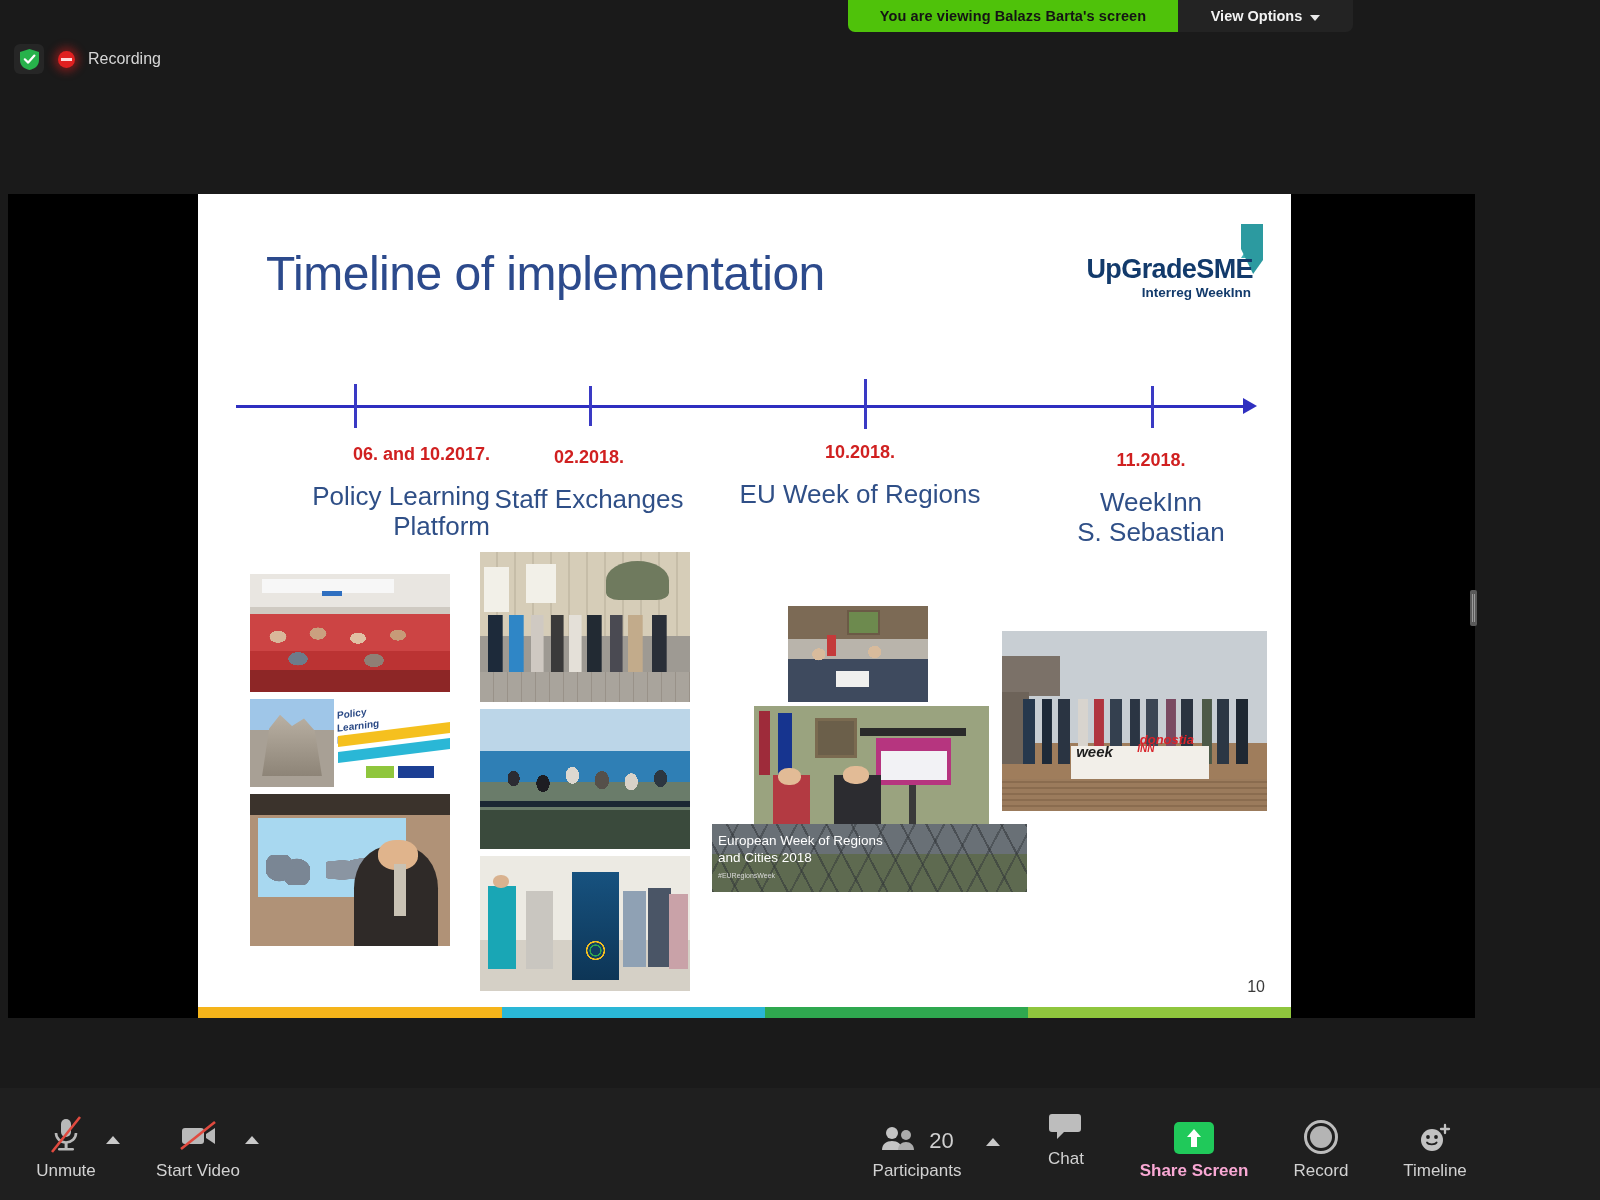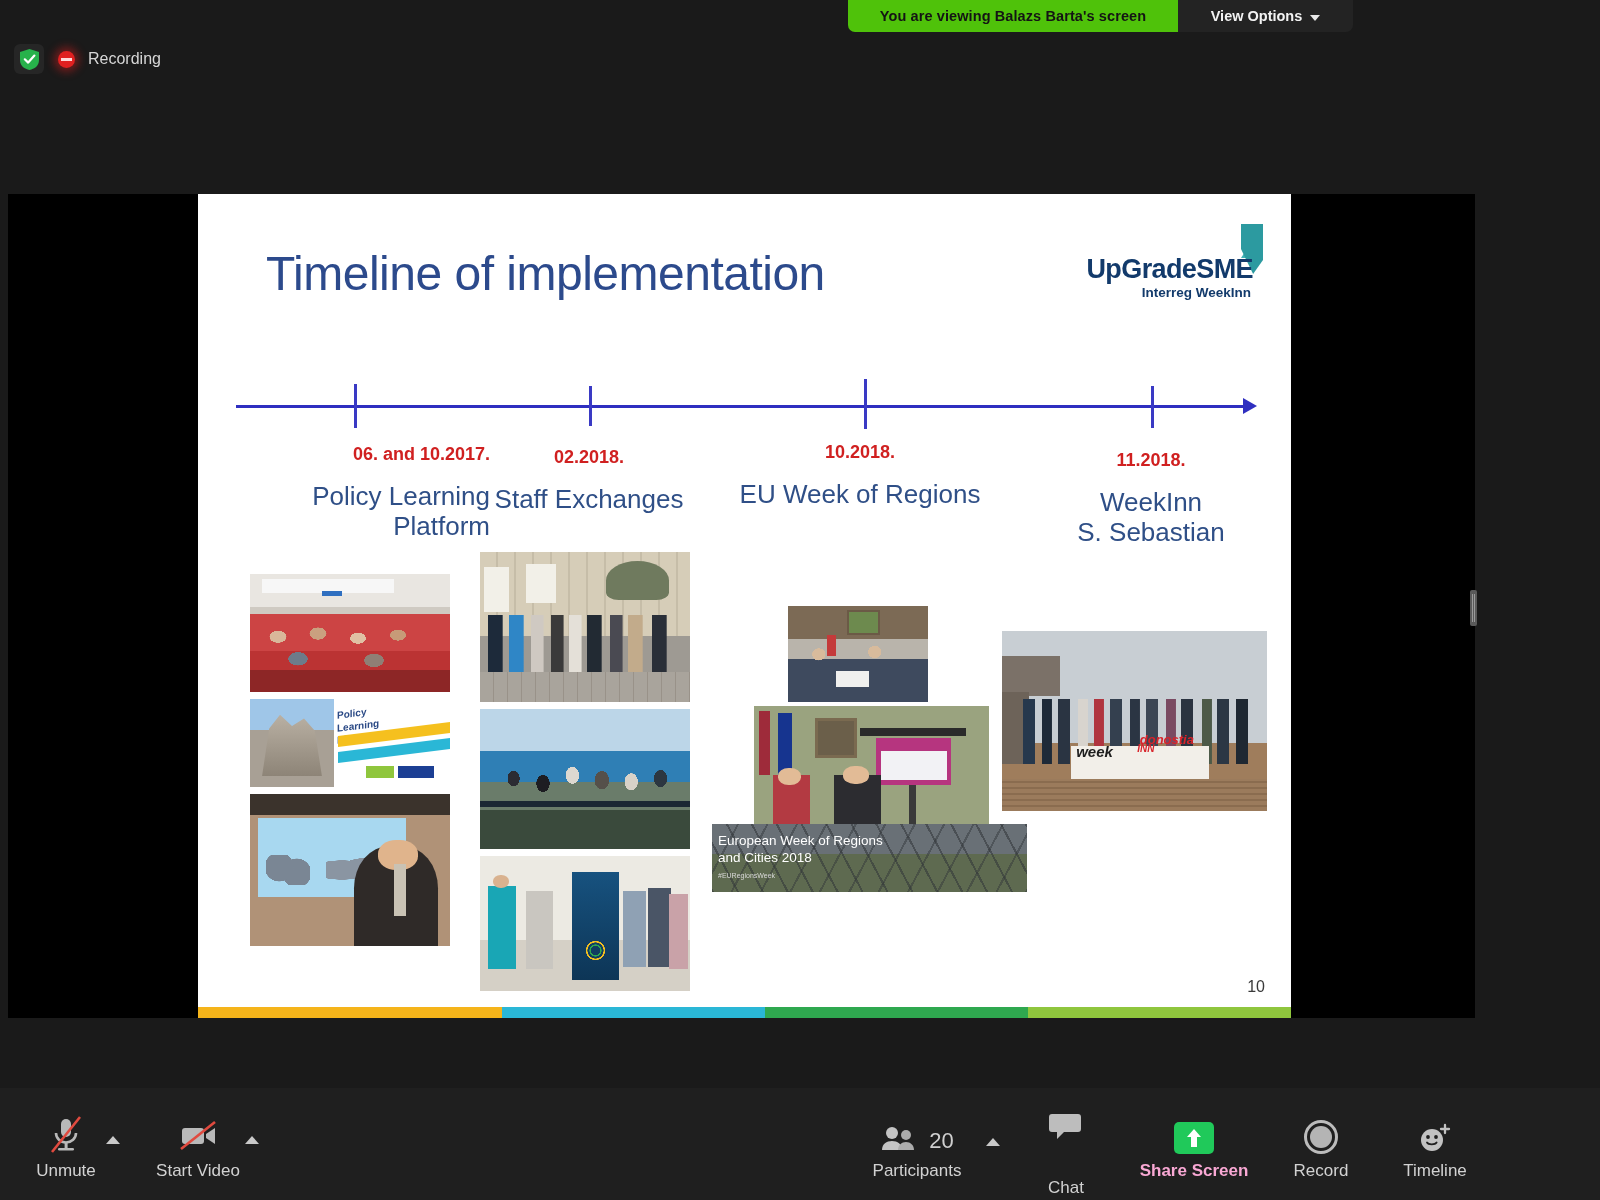--- a/index.html
+++ b/index.html
@@ -402,21 +402,21 @@
           <path d="M2 26c0-6 4.5-9 10-9s10 3 10 9z" fill="#c4c4c4"></path>
           <circle cx="26" cy="11" r="5" fill="#ababab"></circle>
           <path d="M18 26c0-5 3.6-8 8-8s8 3 8 8z" fill="#ababab"></path>
         </svg>
         <span class="pcount">20</span>
       </span>
       <span class="tb-label">Participants</span>
     </div>
     <div class="caret" style="left:986px; top:50px;"></div>
 
-    <div class="tb-item" style="left:1006px; top:10px;gap:29px;">
+    <div class="tb-item" style="left:1006px; top:10px;">
       <span class="tb-icon">
         <svg width="36" height="32" viewBox="0 0 36 32">
           <path d="M4 4h26a3 3 0 0 1 3 3v12a3 3 0 0 1-3 3H16l-7 7v-7H4a3 3 0 0 1-3-3V7a3 3 0 0 1 3-3z" fill="#bdbdbd"></path>
         </svg>
       </span>
       <span class="tb-label">Chat</span>
     </div>
 
     <div class="tb-item" style="left:1134px; top:22px;">
       <span class="tb-icon">

